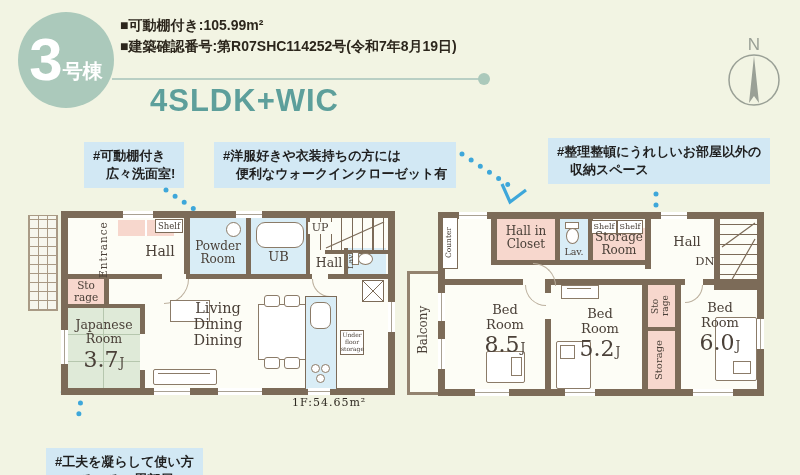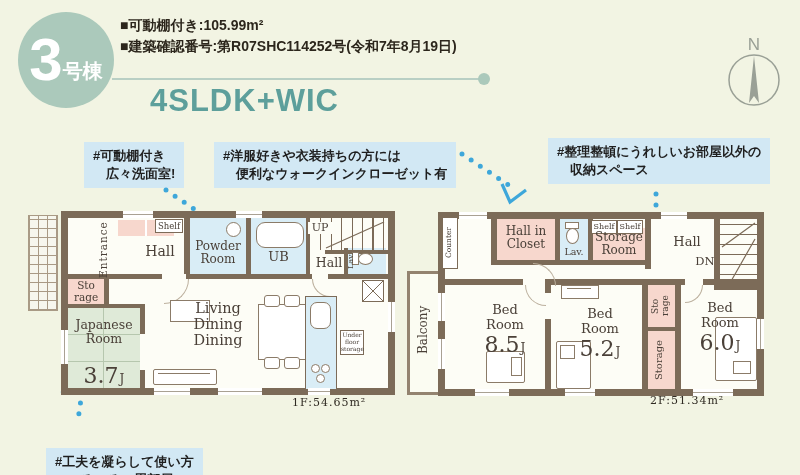--- a/index.html
+++ b/index.html
@@ -177,21 +177,21 @@
     <div class="lbl serif" style="left:240px;top:4px;width:24px;font-size:11px;background:#fdfdf6">UP</div>
     <div class="lbl serif" style="left:242px;top:38px;width:38px;font-size:12.5px">Hall</div>
     <div class="lbl serif vtext" style="left:279px;top:31px;width:9px;height:24px;font-size:8px">Lav.</div>
     <div class="lbl serif" style="left:0;top:62px;width:36px;font-size:10.5px">
       <div>Sto</div>
       <div>rage</div>
     </div>
     <div class="lbl serif" style="left:0;top:100px;width:72px;font-size:12.5px">
       <div>Japanese</div>
       <div>Room</div>
-      <div class="sizeline" style="font-size:22px;margin-top:18px">
+      <div class="sizeline" style="font-size:22px;margin-top:2px">
         <span>3.7</span><span class="ju">J</span>
       </div>
     </div>
     <div class="lbl serif" style="left:98px;top:82px;width:104px;font-size:14.5px">
       <div>Living</div>
       <div>Dining</div>
       <div>Dining</div>
     </div>
     <div class="box serif" style="left:272px;top:112px;width:22px;height:22px;font-size:6px;line-height:1.15;padding-top:1px">
       <div>Under</div>
@@ -294,15 +294,14 @@
       <div class="sizeline" style="font-size:22px;margin-top:1px">
         <span>6.0</span><span class="ju">J</span>
       </div>
     </div>
     <div class="lbl serif vtext" style="left:205px;top:68px;width:23px;height:38px;font-size:9px;line-height:1.15">
       <span>Sto</span>
       <span>rage</span>
     </div>
     <div class="lbl serif vtext" style="left:208px;top:114px;width:17px;height:54px;font-size:10px">Storage</div>
   </div>
-  <div class="arealabel serif" style="left:650px;top:394px">2F:51.34m²</div>
 
 </div>
 
 </body></html>

